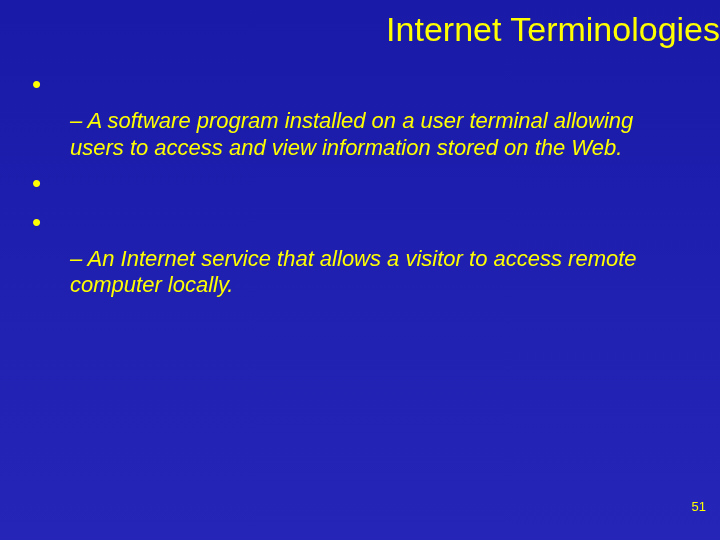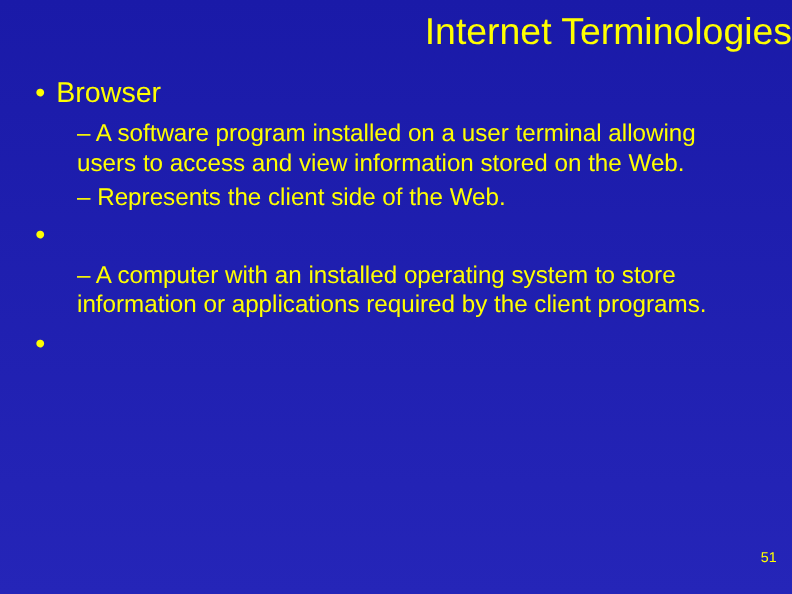--- a/index.html
+++ b/index.html
@@ -36,20 +36,21 @@
       display: flex;
       align-items: baseline;
     }
     .bullet1 {
       margin-right: 10px;
     }
     .level2-container {
       padding-left: 38px;
       padding-right: 10px;
       margin-bottom: 6px;
+      font-style: italic;
     }
     .level2 {
       color: #ffff00;
       font-size: 22px;
       font-weight: normal;
       line-height: 1.22;
       margin-bottom: 4px;
     }
     .page-number {
       position: absolute;
@@ -60,32 +61,30 @@
     }
   </style>
 </head>
 <body>
 
 <h1 class="title">Internet Terminologies</h1>
 
 <div class="content">
   <div class="level1">
     <span class="bullet1">•</span>
-    <span>Browser</span>
   </div>
   <div class="level2-container">
     <div class="level2">– A software program installed on a user terminal allowing users to access and view information stored on the Web.</div>
-    <div class="level2">– Represents the client side of the Web.</div>
+  </div>
+
+  <div class="level1">
+    <span class="bullet1">•</span>
   </div>
 
   <div class="level1">
     <span class="bullet1">•</span>
   </div>
   <div class="level2-container">
-    <div class="level2">– A computer with an installed operating system to store information or applications required by the client programs.</div>
-  </div>
-
-  <div class="level1">
-    <span class="bullet1">•</span>
+    <div class="level2">– An Internet service that allows a visitor to access remote computer locally.</div>
   </div>
 </div>
 
 <div class="page-number">51</div>
 
 </body></html>

